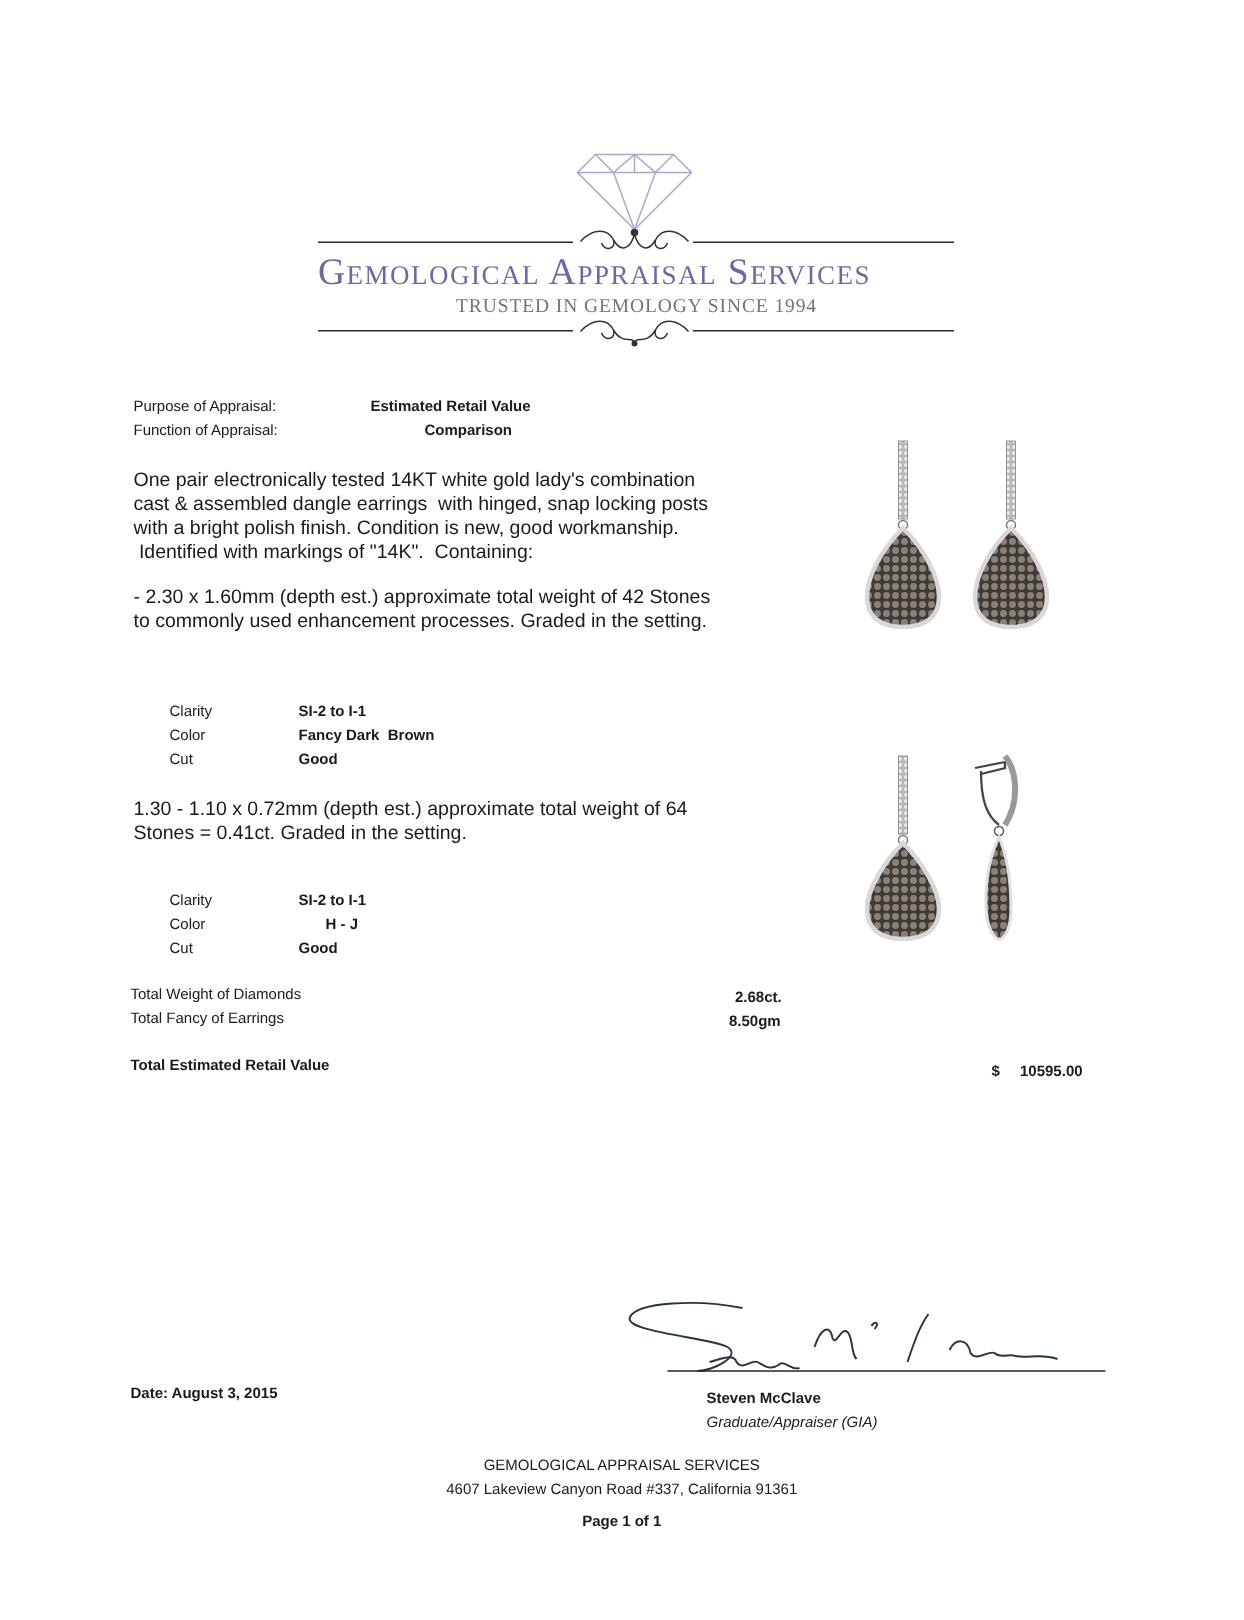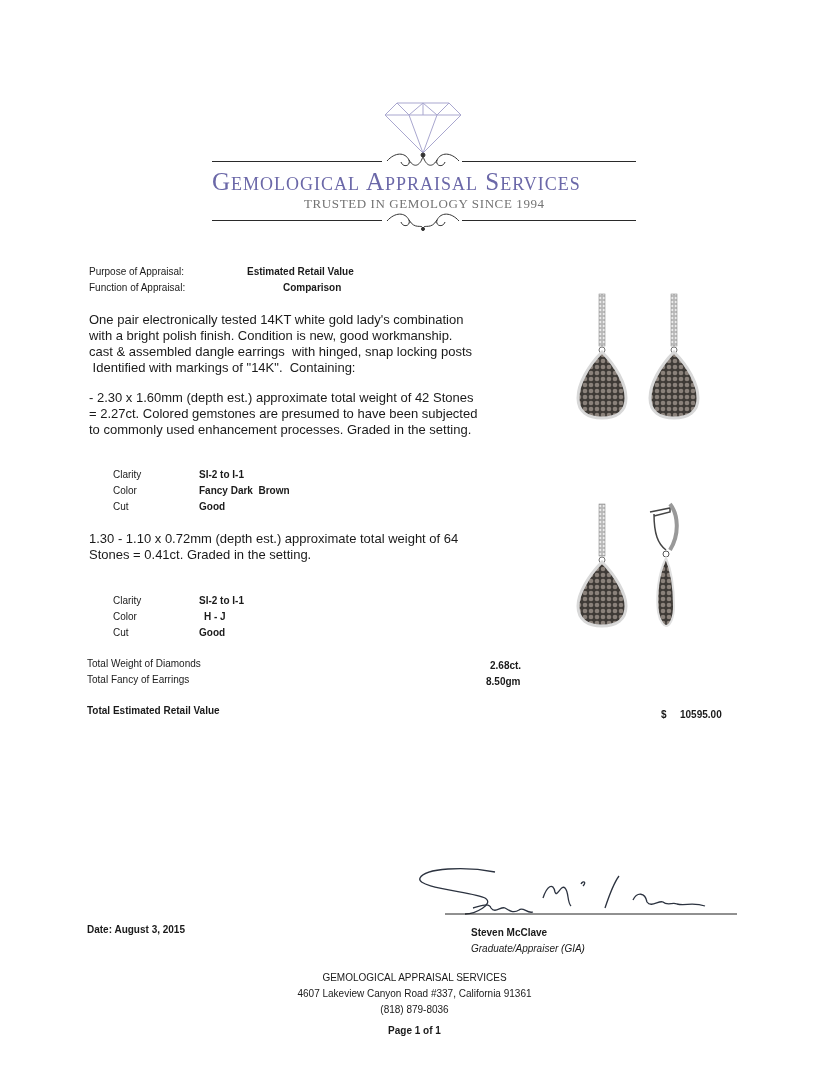--- a/index.html
+++ b/index.html
@@ -52,28 +52,27 @@
   <div class="abs rule" style="left:262px;top:130px;width:174px;"></div>
 </div>
 
 <div class="abs txt" style="left:89px;top:264px;">Purpose of Appraisal:</div>
 <div class="abs txt bold" style="left:247px;top:264px;">Estimated Retail Value</div>
 <div class="abs txt" style="left:89px;top:280px;">Function of Appraisal:</div>
 <div class="abs txt bold" style="left:247px;top:280px;margin-left:36px;">Comparison</div>
 
 <div class="abs" style="left:89px;top:312px;">
   <div class="para">One pair electronically tested 14KT white gold lady's combination</div>
+  <div class="para">cast &amp; assembled dangle earrings  with hinged, snap locking posts</div>
   <div class="para">with a bright polish finish. Condition is new, good workmanship.</div>
-  <div class="para">cast &amp; assembled dangle earrings  with hinged, snap locking posts</div>
   <div class="para"> Identified with markings of "14K".  Containing:</div>
 </div>
 
 <div class="abs" style="left:89px;top:390px;">
   <div class="para">- 2.30 x 1.60mm (depth est.) approximate total weight of 42 Stones</div>
-  <div class="para">= 2.27ct. Colored gemstones are presumed to have been subjected</div>
   <div class="para">to commonly used enhancement processes. Graded in the setting.</div>
 </div>
 <div class="abs" style="left:113px;top:467px;">
   <div class="txt" style="position:relative;height:16px;">
     <span>Clarity</span>
     <span class="bold" style="position:absolute;left:86px;">SI-2 to I-1</span>
   </div>
   <div class="txt" style="position:relative;height:16px;">
     <span>Color</span>
     <span class="bold" style="position:absolute;left:86px;white-space:pre;">Fancy Dark  Brown</span>
@@ -88,21 +87,21 @@
   <div class="para">1.30 - 1.10 x 0.72mm (depth est.) approximate total weight of 64</div>
   <div class="para">Stones = 0.41ct. Graded in the setting.</div>
 </div>
 <div class="abs" style="left:113px;top:593px;">
   <div class="txt" style="position:relative;height:16px;">
     <span>Clarity</span>
     <span class="bold" style="position:absolute;left:86px;">SI-2 to I-1</span>
   </div>
   <div class="txt" style="position:relative;height:16px;">
     <span>Color</span>
-    <span class="bold" style="position:absolute;left:91px;">H - J</span>
+    <span class="bold" style="position:absolute;left:104px;">H - J</span>
   </div>
   <div class="txt" style="position:relative;height:16px;">
     <span>Cut</span>
     <span class="bold" style="position:absolute;left:86px;">Good</span>
   </div>
 </div>
 
 <div class="abs txt" style="left:87px;top:656px;">Total Weight of Diamonds</div>
 <div class="abs txt bold" style="left:490px;top:658px;">2.68ct.</div>
 <div class="abs txt" style="left:87px;top:672px;">Total Fancy of Earrings</div>
@@ -171,15 +170,14 @@
   <line x1="30" y1="52" x2="322" y2="52" stroke="#222" stroke-width="1"></line>
 </svg>
 
 <div class="abs txt bold" style="left:87px;top:922px;">Date: August 3, 2015</div>
 <div class="abs txt bold" style="left:471px;top:925px;">Steven McClave</div>
 <div class="abs txt italic" style="left:471px;top:941px;">Graduate/Appraiser (GIA)</div>
 
 <div class="abs" style="left:0;top:970px;width:829px;text-align:center;">
   <div class="txt">GEMOLOGICAL APPRAISAL SERVICES</div>
   <div class="txt">4607 Lakeview Canyon Road #337, California 91361</div>
-  <div class="txt">(818) 879-8036</div>
   <div class="txt bold" style="margin-top:5px;">Page 1 of 1</div>
 </div>
 
 </body></html>

